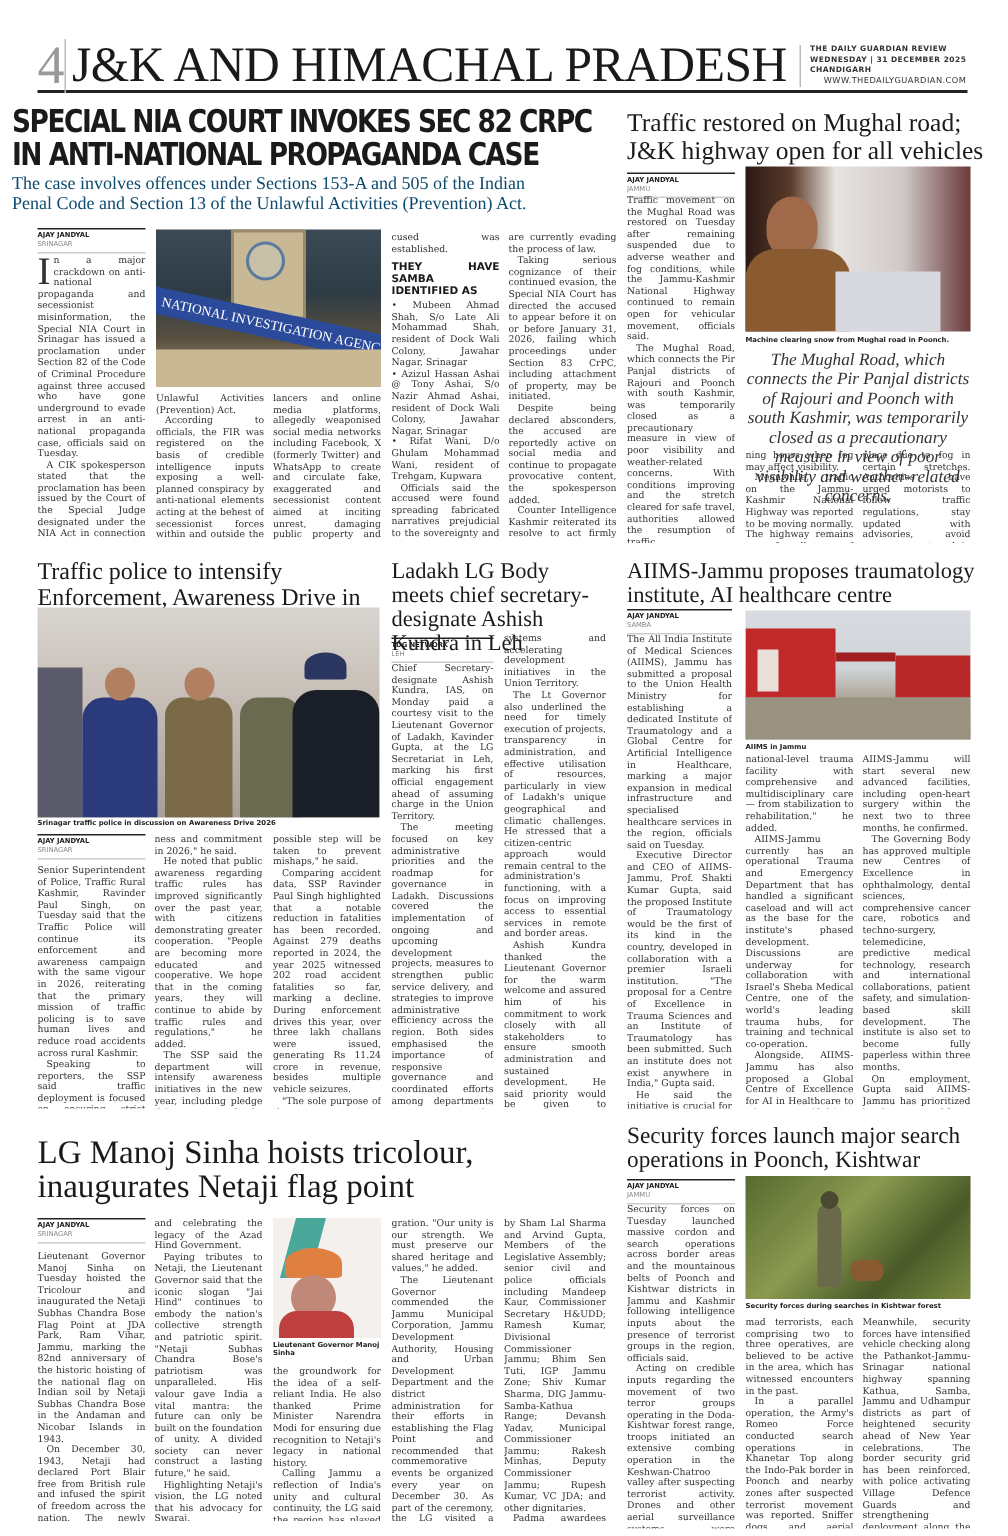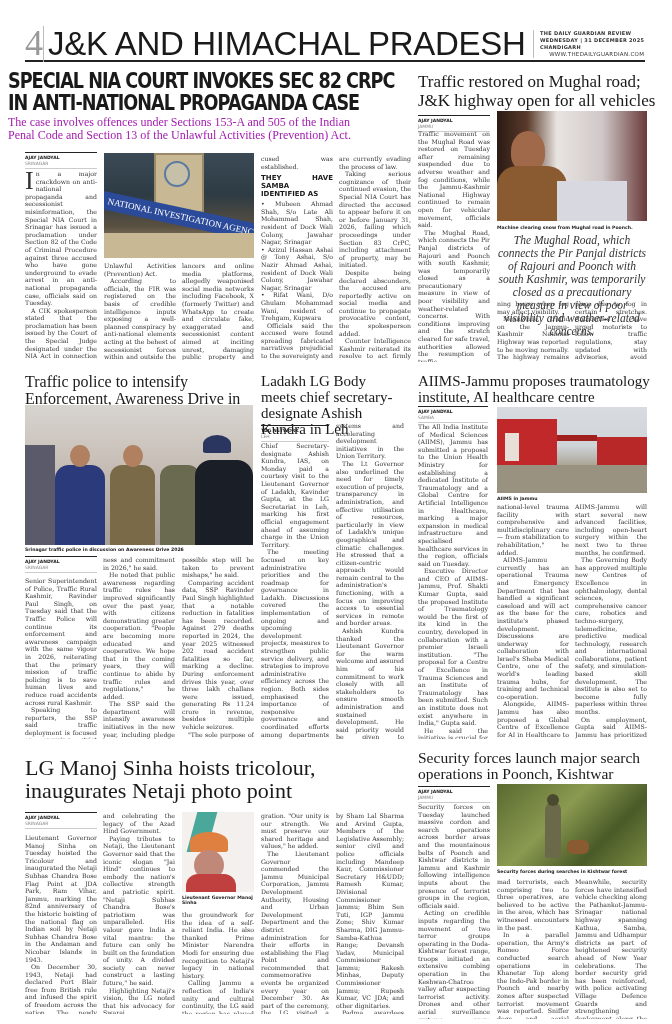--- a/index.html
+++ b/index.html
@@ -1,25 +1,25 @@
 <!DOCTYPE html>
 <html><head>
 <meta charset="utf-8">
 <style>
 *{box-sizing:border-box;margin:0;padding:0}
 body{width:672px;height:1024px;background:#fff;font-family:"DejaVu Serif",serif;color:#2a2a2a;overflow:hidden;position:relative}
 .abs{position:absolute}
 .masthead{left:25px;top:24px;width:620px;height:38px;border-bottom:2px solid #222}
 .pageno{left:0;top:0;font-family:"Liberation Serif",serif;font-size:36px;color:#999;line-height:38px}
-.section-title{left:18px;top:2px;font-family:Liberation Sans, sans-serif;font-size:33px;color:#1a1a1a;line-height:36px;letter-spacing:-0.3px;border-left:1px solid #bbb;padding-left:4px}
+.section-title{left:18px;top:2px;font-family:Liberation Serif, serif;font-size:33px;color:#1a1a1a;line-height:36px;letter-spacing:-0.3px;border-left:1px solid #bbb;padding-left:4px}
 .meta{left:508px;top:6px;border-left:1px solid #bbb;padding-left:6px;font-size:5px;line-height:7px;font-family:"DejaVu Sans",sans-serif;letter-spacing:.3px;font-weight:bold;color:#333}
 .meta .web{font-size:5.5px;text-align:right;font-weight:normal}
 .hd-cond{font-family:"DejaVu Sans",sans-serif;font-weight:bold;color:#1a1a1a;transform-origin:left top}
 .hd-serif{font-family:"Liberation Serif",serif;color:#1a1a1a;line-height:1.05}
-.deck{font-family:"Liberation Serif",serif;color:#a21caf;line-height:1.15}
+.deck{font-family:"Liberation Serif",serif;color:#0c4a6e;line-height:1.15}
 .byline{font-family:"DejaVu Sans",sans-serif;font-weight:bold;font-size:4.5px;color:#222;border-top:1.5px solid #222;padding-top:2px}
 .byline .loc{display:block;font-weight:normal;color:#888;font-size:4.5px;margin-top:1px;border-bottom:1px solid #ccc;padding-bottom:2px}
 .col{font-size:6.2px;line-height:7.6px;text-align:justify;color:#333;overflow:hidden}
 .col p{text-indent:6px}
 .col p.first{text-indent:0}
 .drop{float:left;font-size:26px;line-height:22px;margin-right:2px;font-family:"Liberation Serif",serif}
 .sub{font-family:"DejaVu Sans",sans-serif;font-weight:bold;font-size:7px;line-height:8px;margin:4px 0 2px;color:#1a1a1a}
 .caption{font-family:"DejaVu Sans",sans-serif;font-weight:bold;font-size:4.6px;color:#222}
 .photo{overflow:hidden}
 .pull{font-family:"Liberation Serif",serif;font-style:italic;font-size:11.5px;line-height:13px;color:#333;text-align:center}
@@ -172,21 +172,21 @@
   <p>AIIMS-Jammu currently has an operational Trauma and Emergency Department that has handled a significant caseload and will act as the base for the institute's phased development. Discussions are underway for collaboration with Israel's Sheba Medical Centre, one of the world's leading trauma hubs, for training and technical co-operation.</p>
   <p>Alongside, AIIMS-Jammu has also proposed a Global Centre of Excellence for AI in Healthcare to advance AI-driven diagnostics, predictive medicine and clinical decision support. "The initiative will enhance the speed and accuracy of treatment while reducing costs," Gupta said.</p>
 
 </div>
 <div class="abs col" style="left:575px;top:503px;width:72px;height:236px">
   <p class="first">AIIMS-Jammu will start several new advanced facilities, including open-heart surgery within the next two to three months, he confirmed.</p>
   <p>The Governing Body has approved multiple new Centres of Excellence in ophthalmology, dental sciences, comprehensive cancer care, robotics and techno-surgery, telemedicine, predictive medical technology, research and international collaborations, patient safety, and simulation-based skill development. The institute is also set to become fully paperless within three months.</p>
   <p>On employment, Gupta said AIIMS-Jammu has prioritized local workforce recruitment. Of the 120 faculty members, 58% are from J&amp;K, along with 61 of 76 senior residents and 312 of 604 nursing staff. Women form 70% of the total workforce, he noted.</p>
 </div>
 
-<div class="abs hd-serif" style="left:25px;top:756px;width:345px;font-size:22px;line-height:23px">LG Manoj Sinha hoists tricolour, inaugurates Netaji photo point</div>
+<div class="abs hd-serif" style="left:25px;top:756px;width:345px;font-size:22px;line-height:23px">LG Manoj Sinha hoists tricolour, inaugurates Netaji flag point</div>
 <div class="abs" style="left:25px;top:812px;width:72px">
   <div class="byline"><span>AJAY JANDYAL</span><span class="loc">SRINAGAR</span></div>
 </div>
 <div class="abs col" style="left:25px;top:834px;width:72px;height:180px">
   <p class="first">Lieutenant Governor Manoj Sinha on Tuesday hoisted the Tricolour and inaugurated the Netaji Subhas Chandra Bose Flag Point at JDA Park, Ram Vihar, Jammu, marking the 82nd anniversary of the historic hoisting of the national flag on Indian soil by Netaji Subhas Chandra Bose in the Andaman and Nicobar Islands in 1943.</p>
   <p>On December 30, 1943, Netaji had declared Port Blair free from British rule and infused the spirit of freedom across the nation. The newly inaugurated Flag Point is aimed at commemorating his contribution to India's independence movement</p>
 </div>
 <div class="abs col" style="left:103px;top:812px;width:72px;height:202px">
   <p class="first">and celebrating the legacy of the Azad Hind Government.</p>
   <p>Paying tributes to Netaji, the Lieutenant Governor said that the iconic slogan "Jai Hind" continues to embody the nation's collective strength and patriotic spirit. "Netaji Subhas Chandra Bose's patriotism was unparalleled. His valour gave India a vital mantra: the future can only be built on the foundation of unity. A divided society can never construct a lasting future," he said.</p>

